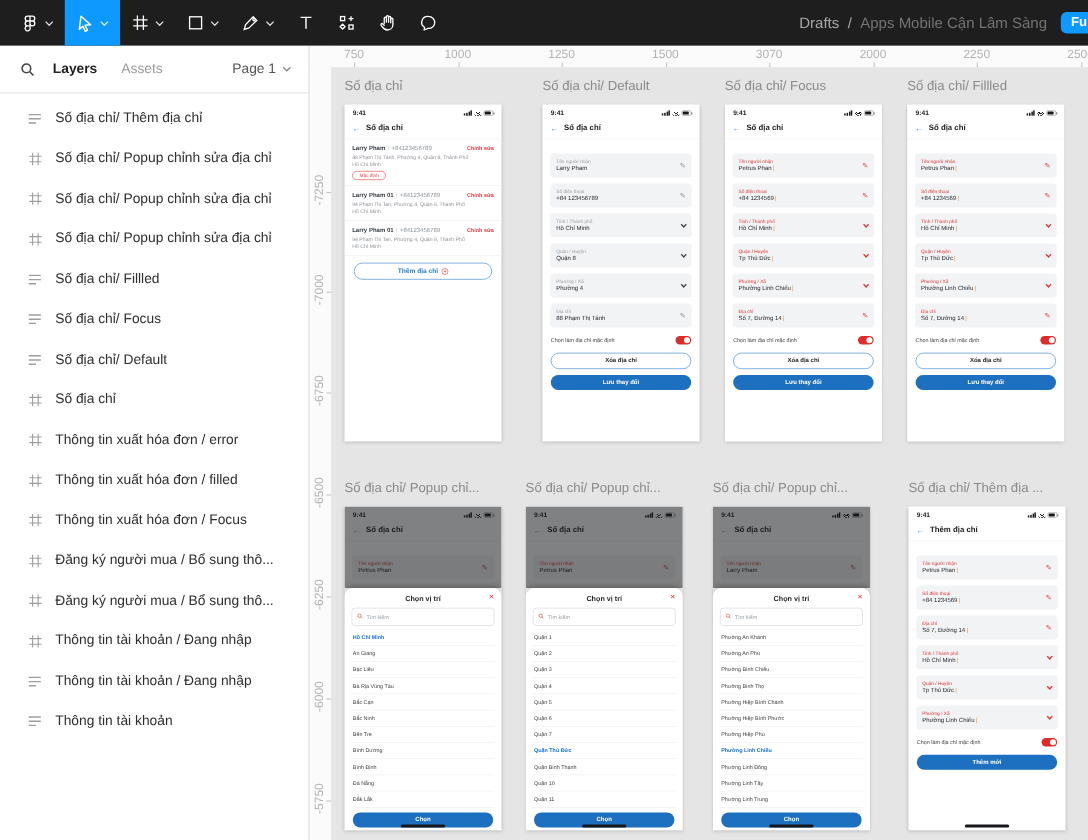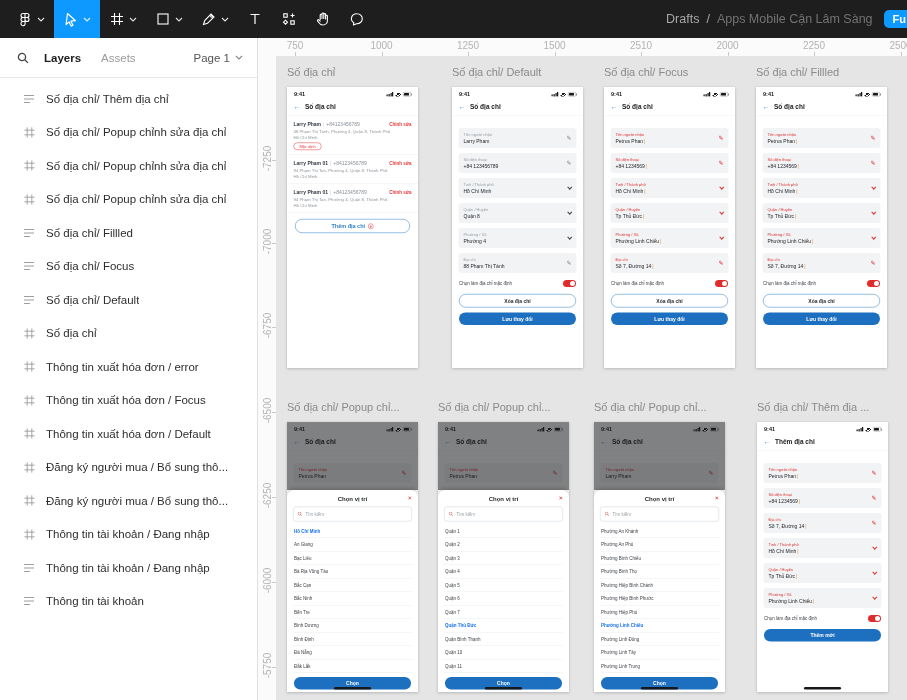--- a/index.html
+++ b/index.html
@@ -299,29 +299,29 @@
             </svg>
           </span>
           <span class="llabel">Thông tin xuất hóa đơn / error</span>
         </div>
         <div class="lrow">
           <span class="licon">
             <svg width="13" height="13" viewBox="0 0 14 14">
               <path d="M4.5 1.5v11M9.5 1.5v11M1.5 4.5h11M1.5 9.5h11" stroke="#9e9e9e" stroke-width="1"></path>
             </svg>
           </span>
+          <span class="llabel">Thông tin xuất hóa đơn / filled</span>
+        </div>
+        <div class="lrow">
+          <span class="licon">
+            <svg width="13" height="13" viewBox="0 0 14 14">
+              <path d="M4.5 1.5v11M9.5 1.5v11M1.5 4.5h11M1.5 9.5h11" stroke="#9e9e9e" stroke-width="1"></path>
+            </svg>
+          </span>
           <span class="llabel">Thông tin xuất hóa đơn / Focus</span>
-        </div>
-        <div class="lrow">
-          <span class="licon">
-            <svg width="13" height="13" viewBox="0 0 14 14">
-              <path d="M4.5 1.5v11M9.5 1.5v11M1.5 4.5h11M1.5 9.5h11" stroke="#9e9e9e" stroke-width="1"></path>
-            </svg>
-          </span>
-          <span class="llabel">Thông tin xuất hóa đơn / Default</span>
         </div>
         <div class="lrow">
           <span class="licon">
             <svg width="13" height="13" viewBox="0 0 14 14">
               <path d="M4.5 1.5v11M9.5 1.5v11M1.5 4.5h11M1.5 9.5h11" stroke="#9e9e9e" stroke-width="1"></path>
             </svg>
           </span>
           <span class="llabel">Đăng ký người mua / Bổ sung thô...</span>
         </div>
         <div class="lrow">
@@ -378,21 +378,21 @@
       </div>
     <div class="hruler" id="hruler">
         <span class="hlab" style="left:37px">750</span>
         <span class="htick" style="left:37px"></span>
         <span class="hlab" style="left:123.5px">1000</span>
         <span class="htick" style="left:123.5px"></span>
         <span class="hlab" style="left:210px">1250</span>
         <span class="htick" style="left:210px"></span>
         <span class="hlab" style="left:296.5px">1500</span>
         <span class="htick" style="left:296.5px"></span>
-        <span class="hlab" style="left:383px">2510</span>
+        <span class="hlab" style="left:383px">3070</span>
         <span class="htick" style="left:383px"></span>
         <span class="hlab" style="left:469.5px">2000</span>
         <span class="htick" style="left:469.5px"></span>
         <span class="hlab" style="left:556px">2250</span>
         <span class="htick" style="left:556px"></span>
         <span class="hlab" style="left:642.5px">2500</span>
         <span class="htick" style="left:642.5px"></span>
       </div>
     <div id="frames">
         <div class="ftitle" style="left: 29px; top: 28px;">Số địa chỉ</div>

